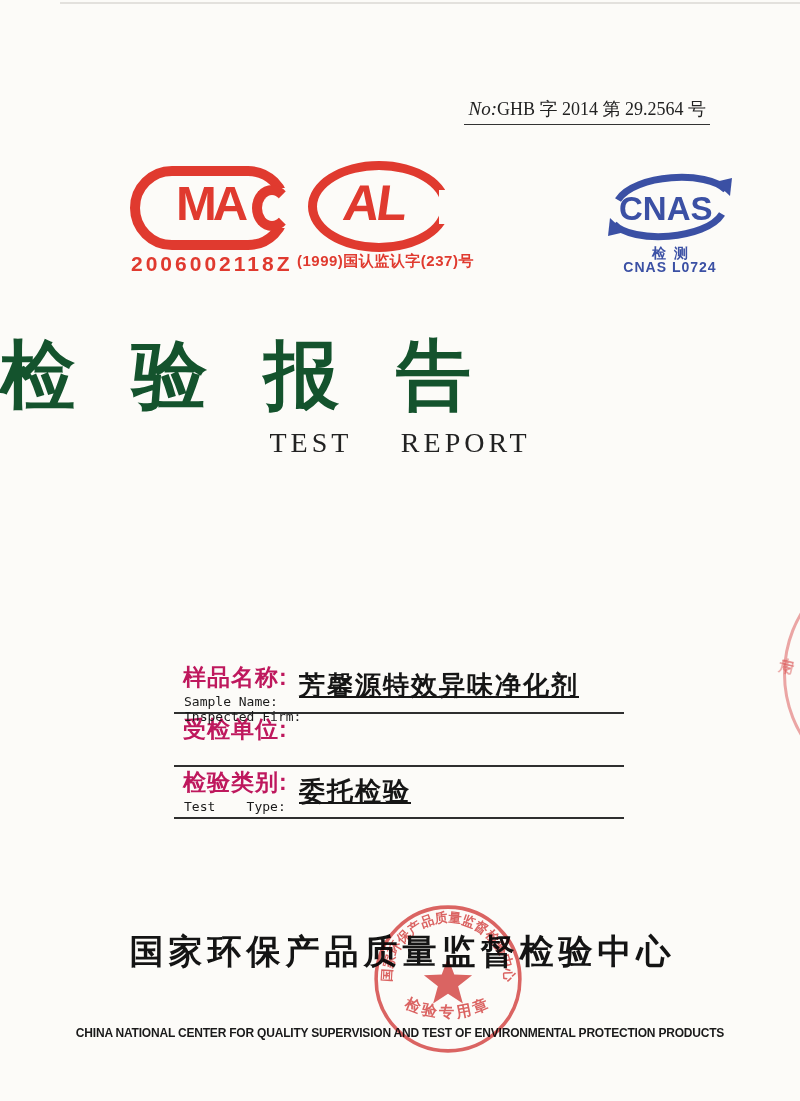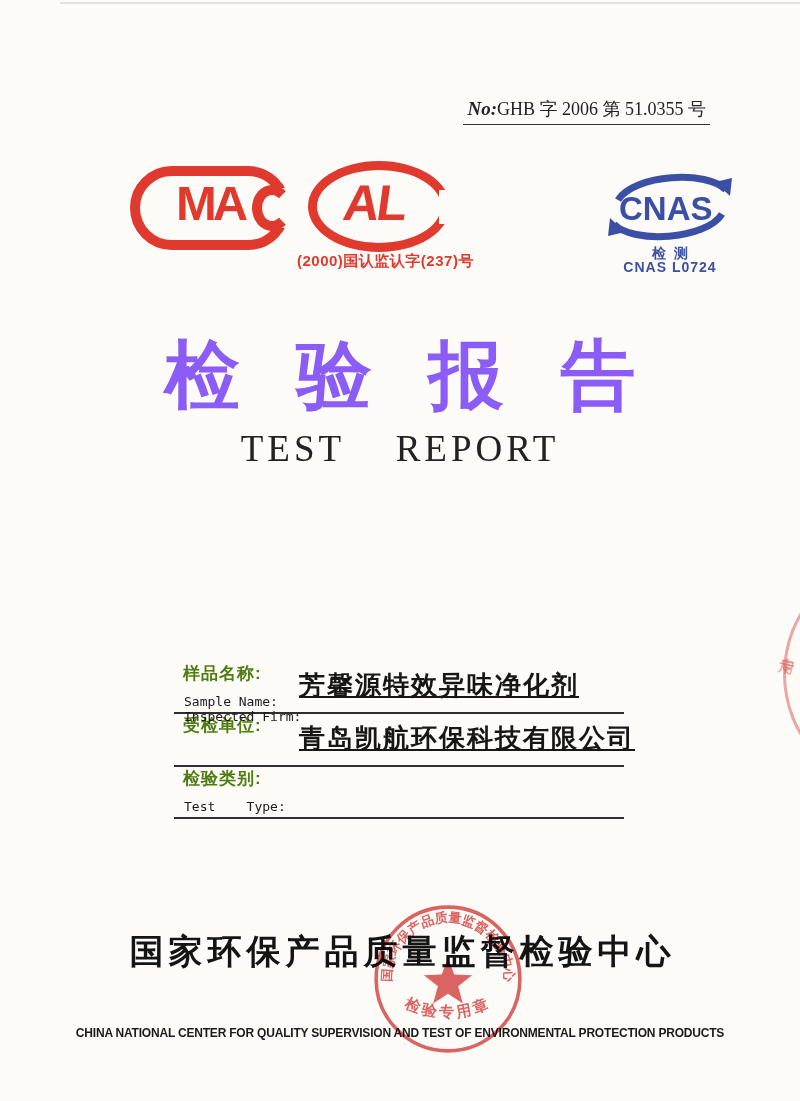--- a/index.html
+++ b/index.html
@@ -22,21 +22,21 @@
 
   
   .report-no {
     position: absolute; top: 97px; right: 90px;
     font-family: "Liberation Serif", serif;
     font-size: 18px; color: #222;
     border-bottom: 1.5px solid #333;
     padding: 0 4px 3px 4px;
     white-space: pre;
   }
-  .report-no .no-prefix { font-style: italic; font-weight: bold; font-size: 19px; text-align: center; }
+  .report-no .no-prefix { font-style: italic; font-weight: normal; font-size: 19px; text-align: center; }
 
   
   .logo { position: absolute; }
   .cma-box { left: 130px; top: 166px; width: 160px; height: 84px; }
   .cma-ring {
     position: absolute; inset: 0;
     border: 10px solid #e03a2f; border-radius: 44px;
   }
   .cma-notch {
     position: absolute; right: -3px; top: 22px; width: 16px; height: 40px;
@@ -103,37 +103,37 @@
   }
   .cnas-code {
     position: absolute; left: 602px; top: 259px; width: 136px;
     text-align: center; font-size: 14px; font-weight: 900;
     color: #3b50a4; letter-spacing: 1px;
   }
 
   
   .title-cn {
     position: absolute; top: 334px; left: 0; right: 0;
-    text-align: center;
-    font-size: 75px; font-weight: 900; color: #8b5cf6;
+    text-align: left;
+    font-size: 75px; font-weight: 900; color: #14532d;
     letter-spacing: 57px; line-height: 1.1; white-space: nowrap;
   }
   .title-cn span { margin-right: -57px; }
   .title-en {
     position: absolute; top: 427px; left: 0; right: 0;
     text-align: center;
     font-family: "Liberation Serif", serif;
-    font-size: 37px; color: #222;
+    font-size: 28px; color: #222;
     letter-spacing: 4px; word-spacing: 38px; white-space: nowrap;
   }
 
   
   .field-label-cn {
     position: absolute; left: 183px;
-    font-size: 17px; font-weight: 900; color: #4d7c0f; letter-spacing: 1px;
+    font-size: 23px; font-weight: 900; color: #be185d; letter-spacing: 1px;
   }
   .field-value {
     position: absolute; left: 299px;
     font-size: 26px; font-weight: 900; color: #161616; letter-spacing: 2px;
     white-space: nowrap;
     text-decoration: underline;
   }
   .field-label-en {
     position: absolute; left: 184px;
     font-family: "DejaVu Sans Mono", monospace;
@@ -178,35 +178,36 @@
     transform: rotate(14deg);
     letter-spacing: 3px;
   }
 </style>
 </head>
 <body>
 
 <div class="page">
   <div class="scan-top-edge"></div>
 
-  <div class="report-no"><span class="no-prefix">No:</span><span>GHB 字 2006 第 51.0355 号</span></div>
+  <div class="report-no"><span class="no-prefix">No:</span><span>GHB 字 2014 第 29.2564 号</span></div>
 
   <div class="logo cma-box">
     <div class="cma-ring"></div>
     <div class="cma-notch"></div>
     <div class="cma-c"></div>
     <div class="cma-letters">MA</div>
   </div>
+  <div class="cma-code">2006002118Z</div>
 
   <div class="logo cal-box">
     <div class="cal-ring"></div>
     <div class="cal-notch"></div>
     <div class="cal-letters">AL</div>
   </div>
-  <div class="cal-caption">(2000)国认监认字(237)号</div>
+  <div class="cal-caption">(1999)国认监认字(237)号</div>
 
 
   <svg class="logo cnas-box" viewBox="0 0 128 74">
     <path d="M 12 30 C 28 4, 102 0, 120 20" stroke="#3b50a4" stroke-width="7" fill="none"></path>
     <polygon points="124,26 109,12 126,8" fill="#3b50a4"></polygon>
     <path d="M 116 44 C 100 70, 26 74, 8 54" stroke="#3b50a4" stroke-width="7" fill="none"></path>
     <polygon points="4,48 19,62 2,66" fill="#3b50a4"></polygon>
     <text x="13" y="50" font-size="33" font-weight="bold" fill="#3b50a4" font-family="Liberation Sans, sans-serif">CNAS</text>
   </svg>
   <div class="cnas-caption-cn">检  测</div>
@@ -214,25 +215,25 @@
 
   <div class="title-cn"><span>检验报告</span></div>
   <div class="title-en">TEST REPORT</div>
 
   <div class="field-label-cn" style="top:662px">样品名称:</div>
   <div class="field-value" style="top:668px">芳馨源特效异味净化剂</div>
   <div class="field-label-en" style="top:694px">Sample Name:</div>
   <div class="field-rule" style="top:712px"></div>
 
   <div class="field-label-cn" style="top:714px">受检单位:</div>
-  <div class="field-value" style="top:721px">青岛凯航环保科技有限公司</div>
   <div class="field-label-en" style="top:709px">Inspected Firm:</div>
   <div class="field-rule" style="top:765px"></div>
 
   <div class="field-label-cn" style="top:767px">检验类别:</div>
+  <div class="field-value" style="top:774px">委托检验</div>
   <div class="field-label-en" style="top:799px">Test    Type:</div>
   <div class="field-rule" style="top:817px"></div>
 
   <div class="footer-cn"><span>国家环保产品质量监督检验中心</span></div>
   <div class="footer-en">CHINA NATIONAL CENTER FOR QUALITY SUPERVISION AND TEST OF ENVIRONMENTAL PROTECTION PRODUCTS</div>
 
   <svg class="stamp-svg" viewBox="0 0 160 160">
     <defs>
       <path id="arcTop" d="M 24.9,89.7 A 56,56 0 1 1 135.1,89.7" fill="none"></path>
       <path id="arcBottom" d="M 30,104 Q 80,132 130,104" fill="none"></path>

